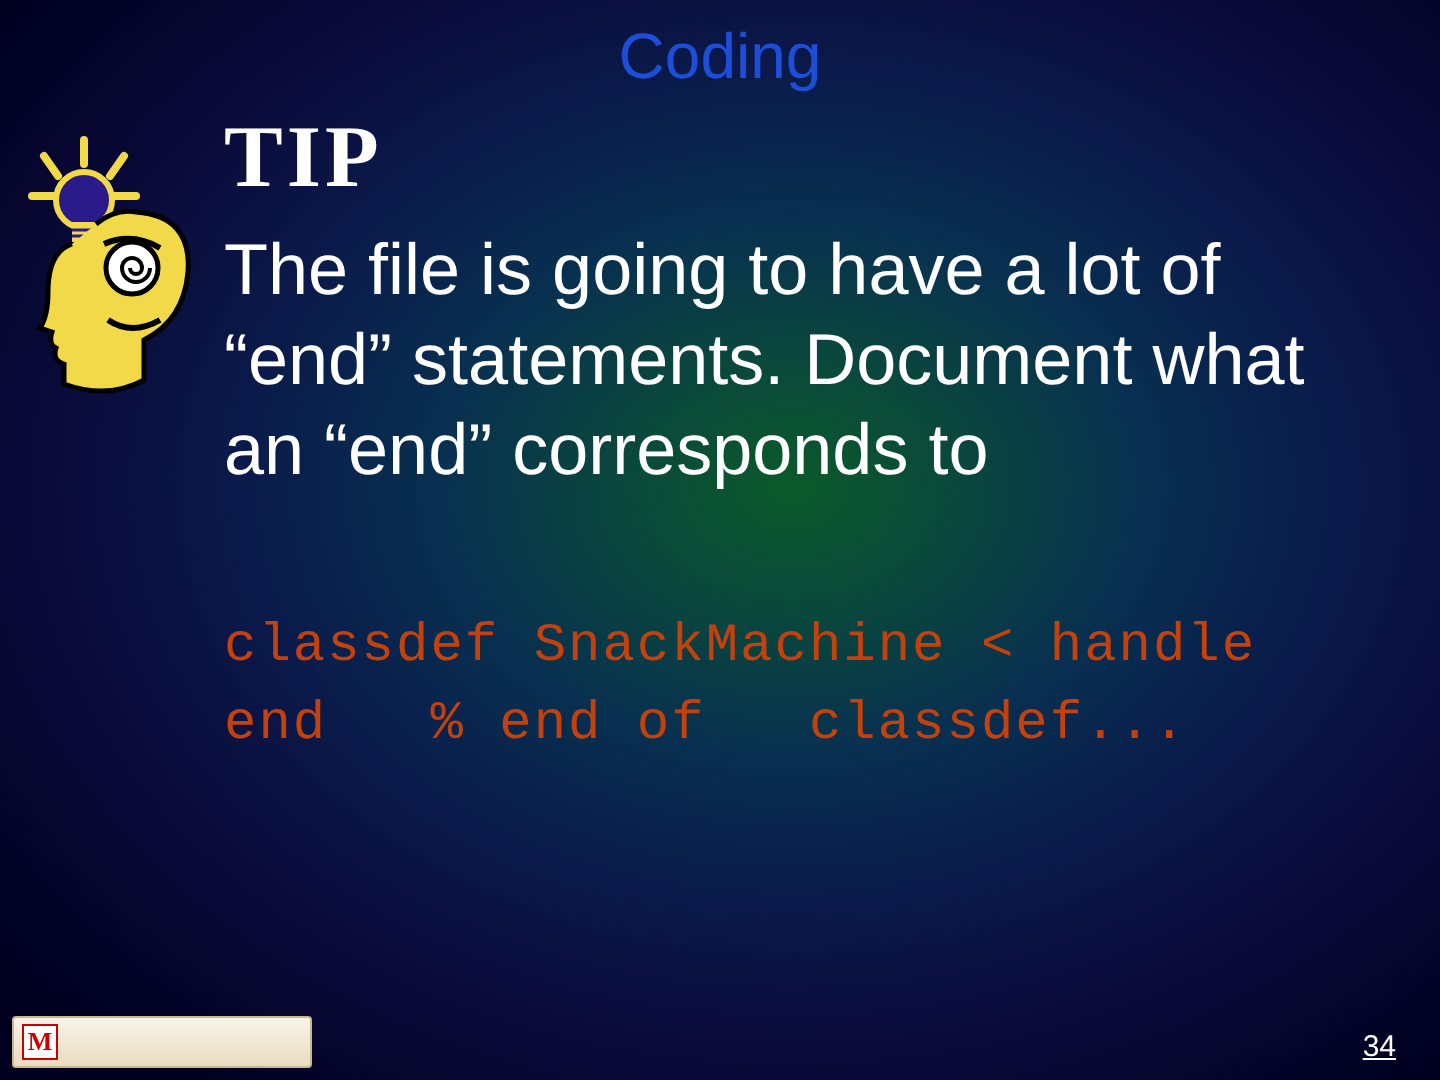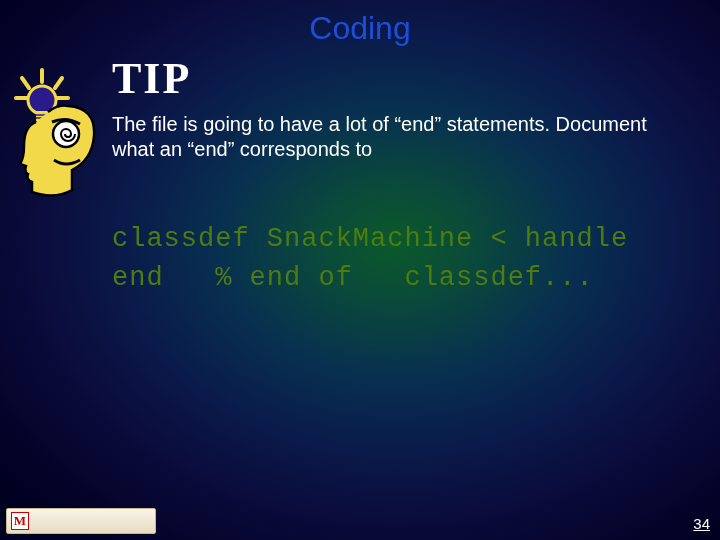--- a/index.html
+++ b/index.html
@@ -24,26 +24,26 @@
     color: #ffffff;
     font-family: "Brush Script MT", cursive;
     font-size: 44px;
     font-weight: bold;
     letter-spacing: 2px;
     margin-top: 6px;
     margin-bottom: 8px;
   }
   .body-text {
     color: #ffffff;
-    font-size: 20px;
+    font-size: 36px;
     line-height: 1.25;
   }
   .code-block {
     margin-top: 58px;
-    color: #4d7c0f;
+    color: #c2410c;
     font-family: "Courier New", Courier, monospace;
     font-size: 27px;
     letter-spacing: 1px;
     line-height: 1.45;
     white-space: pre;
   }
   .icon-wrap {
     position: absolute;
     left: 14px;
     top: 68px;
@@ -86,21 +86,21 @@
     line-height: 1;
   }
   .logo-sub {
     font-size: 5px;
     font-weight: normal;
     letter-spacing: 0;
     display: block;
   }
   .page-num {
     position: absolute;
-    right: 10px;
+    right: 22px;
     bottom: 8px;
     color: #ffffff;
     font-size: 15px;
     text-decoration: underline;
   }
 </style>
 </head>
 <body>
 
 <h1 class="title">Coding</h1>

